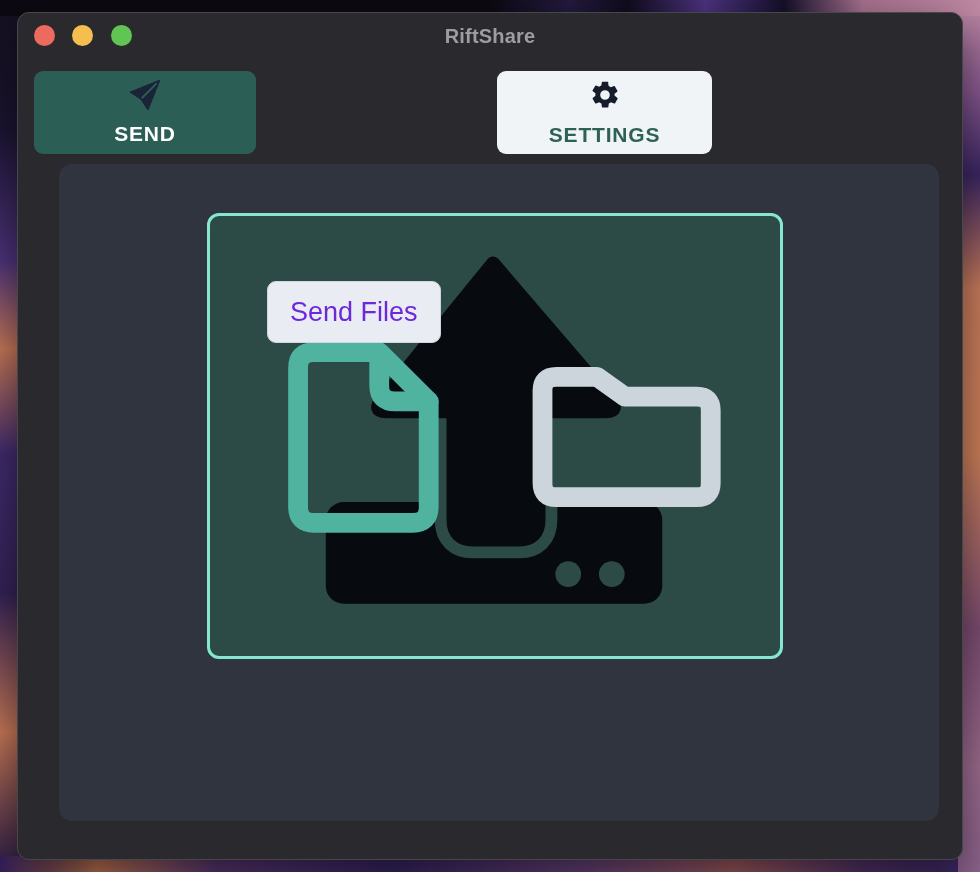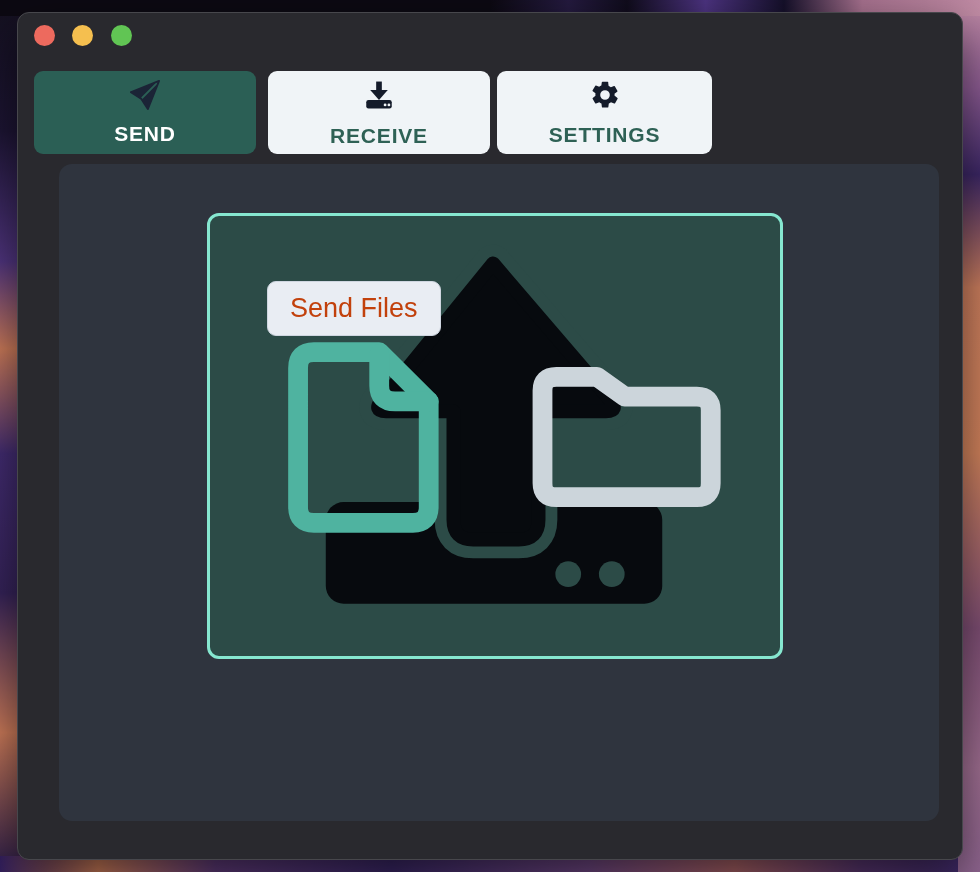--- a/index.html
+++ b/index.html
@@ -49,54 +49,45 @@
     position:absolute;left:41px;top:151px;width:880px;height:657px;
     background:#2f343e;border-radius:13px;
   }
   .dropzone{
     position:absolute;left:148px;top:49px;width:576px;height:446px;
     box-sizing:border-box;border:3px solid #86e7d0;border-radius:12px;
     background:#2c4b47;
   }
   .zone-art{position:absolute;left:0;top:0;width:100%;height:100%;}
   .send-files-btn{
-    position:absolute;left:57px;top:65px;height:55px;box-sizing:border-box;
+    position:absolute;left:57px;top:65px;height:62px;box-sizing:border-box;
     background:#e9edf3;border-radius:9px;border:1px solid #cfd6e0;
-    color:#c2410c;font-size:27px;display:flex;align-items:center;
+    color:#6d28d9;font-size:27px;display:flex;align-items:center;
     padding:0 22px;
   }
 </style>
 </head>
 <body>
 
 <div class="window">
 
   <div class="titlebar">
     <div class="traffic t-red"></div>
     <div class="traffic t-yellow"></div>
     <div class="traffic t-green"></div>
+    <div class="title">RiftShare</div>
   </div>
 
   <div class="tab tab-send tab-active">
     <svg width="30" height="30" viewBox="0 0 16 16">
       <path fill="#1b2436" d="M15.964.686a.5.5 0 0 0-.65-.65L.767 5.855H.766l-.452.18a.5.5 0 0 0-.082.887l.41.26.001.002 4.995 3.178 3.178 4.995.002.002.26.41a.5.5 0 0 0 .886-.083l6-15Zm-1.833 1.89L6.637 10.07l-.215-.338a.5.5 0 0 0-.154-.154l-.338-.215 7.494-7.494 1.178-.471-.47 1.178Z"></path>
     </svg>
     <span>SEND</span>
   </div>
 
-  <div class="tab tab-receive tab-inactive">
-    <svg width="34" height="34" viewBox="0 0 24 24">
-      <rect x="10" y="2.5" width="4" height="6.5" fill="#141b2a"></rect>
-      <path d="M5.8 8.5 H18.2 L12 15.5 Z" fill="#141b2a"></path>
-      <rect x="3" y="15.5" width="18" height="6" rx="1.6" fill="#141b2a"></rect>
-      <circle cx="16.3" cy="19" r="1" fill="#f0f4f7"></circle>
-      <circle cx="19" cy="19" r="1" fill="#f0f4f7"></circle>
-    </svg>
-    <span>RECEIVE</span>
-  </div>
 
   <div class="tab tab-settings tab-inactive">
     <svg width="32" height="32" viewBox="0 0 24 24">
       <path fill="#141b2a" d="M19.14 12.94c.04-.3.06-.61.06-.94s-.02-.64-.07-.94l2.03-1.58a.5.5 0 0 0 .12-.64l-1.92-3.32a.5.5 0 0 0-.61-.22l-2.39.96c-.5-.38-1.03-.7-1.62-.94l-.36-2.54A.5.5 0 0 0 13.9 2h-3.8a.5.5 0 0 0-.49.42l-.36 2.54c-.59.24-1.13.57-1.62.94l-2.39-.96a.5.5 0 0 0-.61.22L2.71 8.52a.5.5 0 0 0 .12.64l2.03 1.58c-.05.3-.07.63-.07.94s.02.64.07.94l-2.03 1.58a.5.5 0 0 0-.12.64l1.92 3.32c.14.24.42.34.68.24l2.39-.96c.5.38 1.03.7 1.62.94l.36 2.54c.04.24.25.42.49.42h3.84c.24 0 .45-.18.49-.42l.36-2.54c.59-.24 1.13-.56 1.62-.94l2.39.96c.26.1.54 0 .68-.24l1.92-3.32a.5.5 0 0 0-.12-.64l-2.03-1.58zM12 15.6A3.6 3.6 0 1 1 12 8.4a3.6 3.6 0 0 1 0 7.2z"></path>
     </svg>
     <span>SETTINGS</span>
   </div>
 
 
   <div class="panel">

